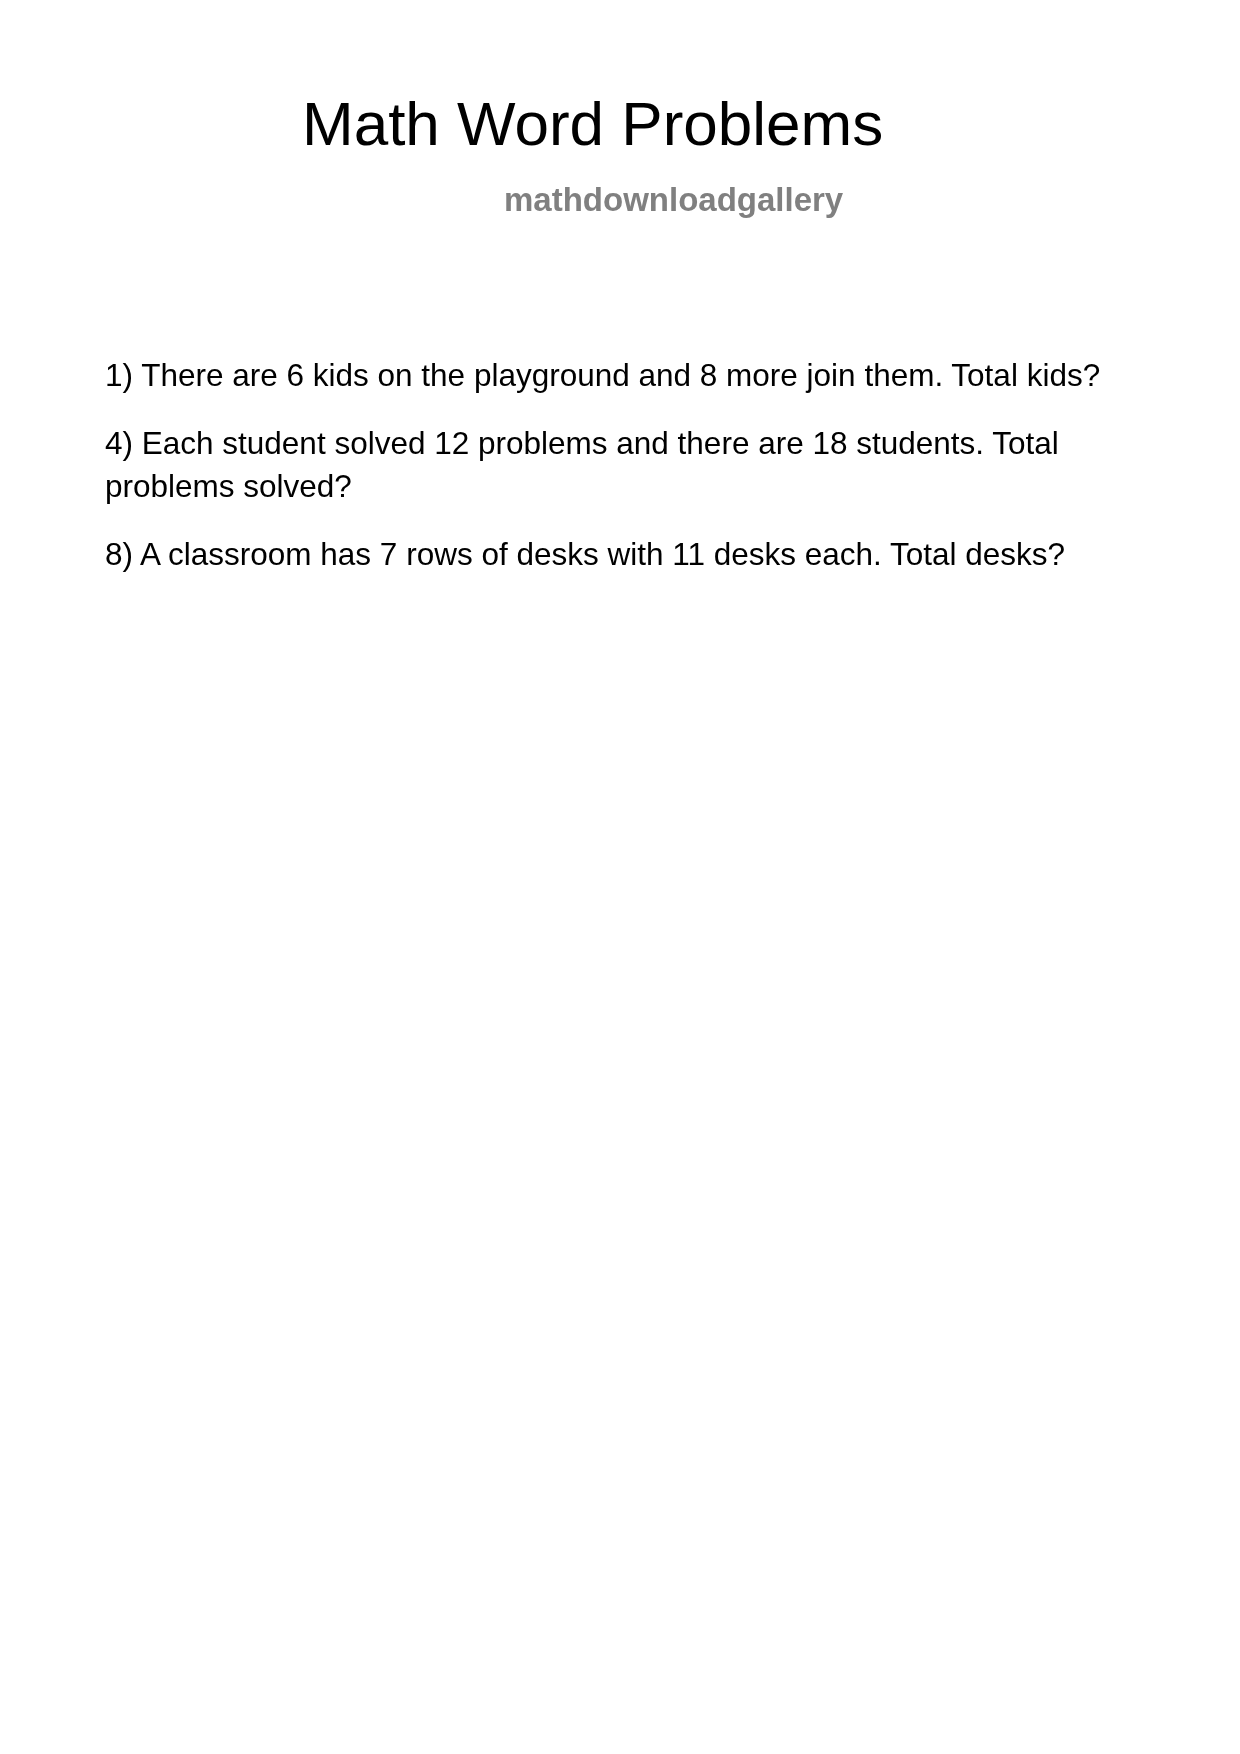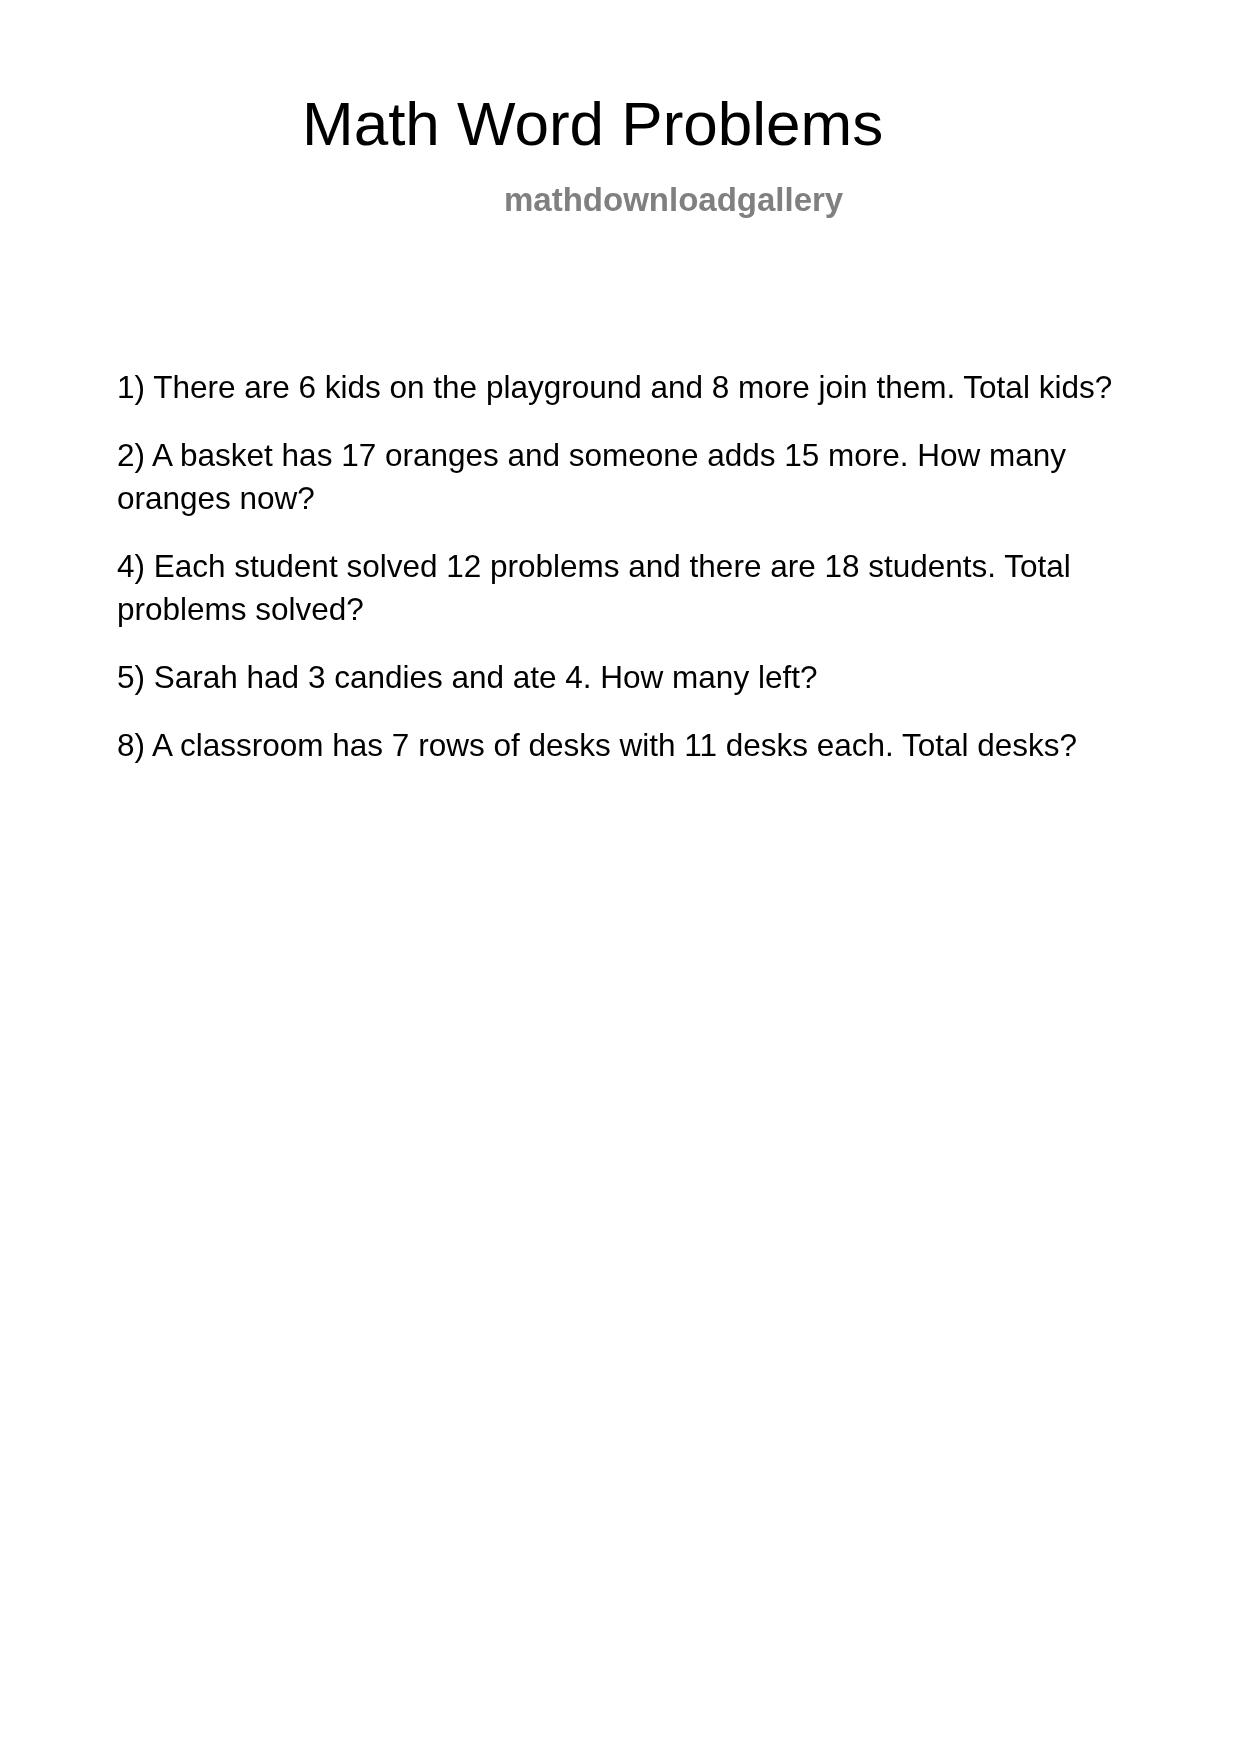--- a/index.html
+++ b/index.html
@@ -1,27 +1,25 @@
 <!DOCTYPE html>
 <html><head>
 <meta charset="utf-8">
 <style>
   html, body { margin:0; padding:0; background:#ffffff; }
   body { width:1240px; height:1754px; position:relative; overflow:hidden;
          font-family:"Liberation Sans", sans-serif; color:#000; }
   .title { position:absolute; left:302px; top:88px; font-size:62px; line-height:72px; margin:0; font-weight:normal; white-space:nowrap; }
   .subtitle { position:absolute; left:504px; top:180px; font-size:33px; line-height:40px; color:#808080; white-space:nowrap;font-weight:bold; }
-  .problems { position:absolute; left:101px; top:350px; width:1040px; margin:16px; padding:0; list-style:none; }
+  .problems { position:absolute; left:101px; top:350px; width:1040px; margin:4px; padding:0; list-style:none; }
   .problem { font-size:31.5px; line-height:43px; margin:0 0 25px 0; }
 </style>
 </head>
 <body>
 
 <h1 class="title">Math Word Problems</h1>
 <div class="subtitle">mathdownloadgallery</div>
 
 <ol class="problems">
   <li class="problem">1) There are 6 kids on the playground and 8 more join them. Total kids?</li>
-  <li class="problem">2) A basket has 17 oranges and someone adds 15 more. How many oranges now?</li>
   <li class="problem">4) Each student solved 12 problems and there are 18 students. Total problems solved?</li>
-  <li class="problem">5) Sarah had 3 candies and ate 4. How many left?</li>
   <li class="problem">8) A classroom has 7 rows of desks with 11 desks each. Total desks?</li>
 </ol>
 
 </body></html>

